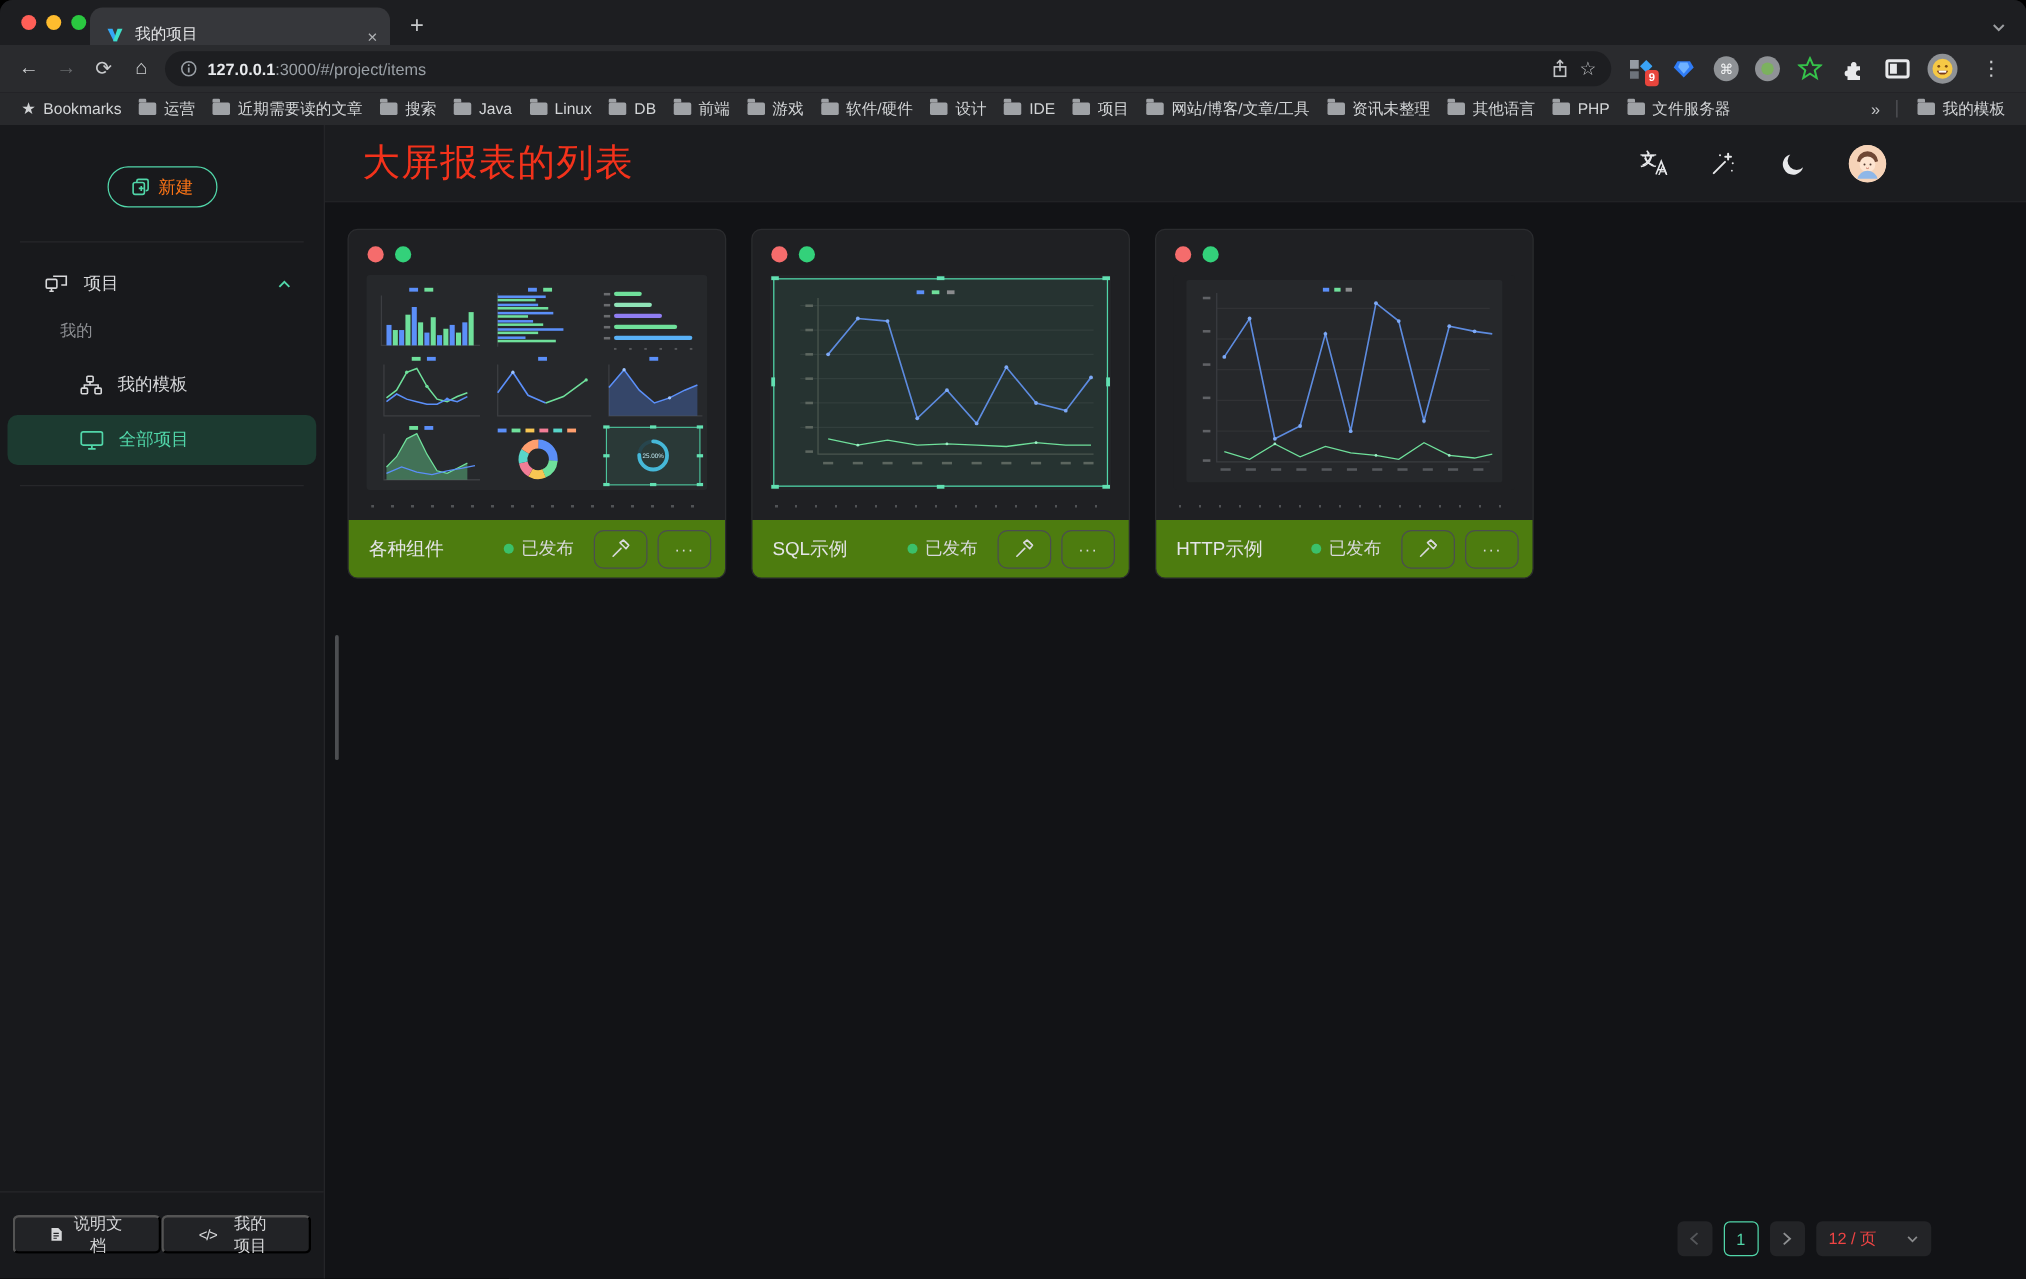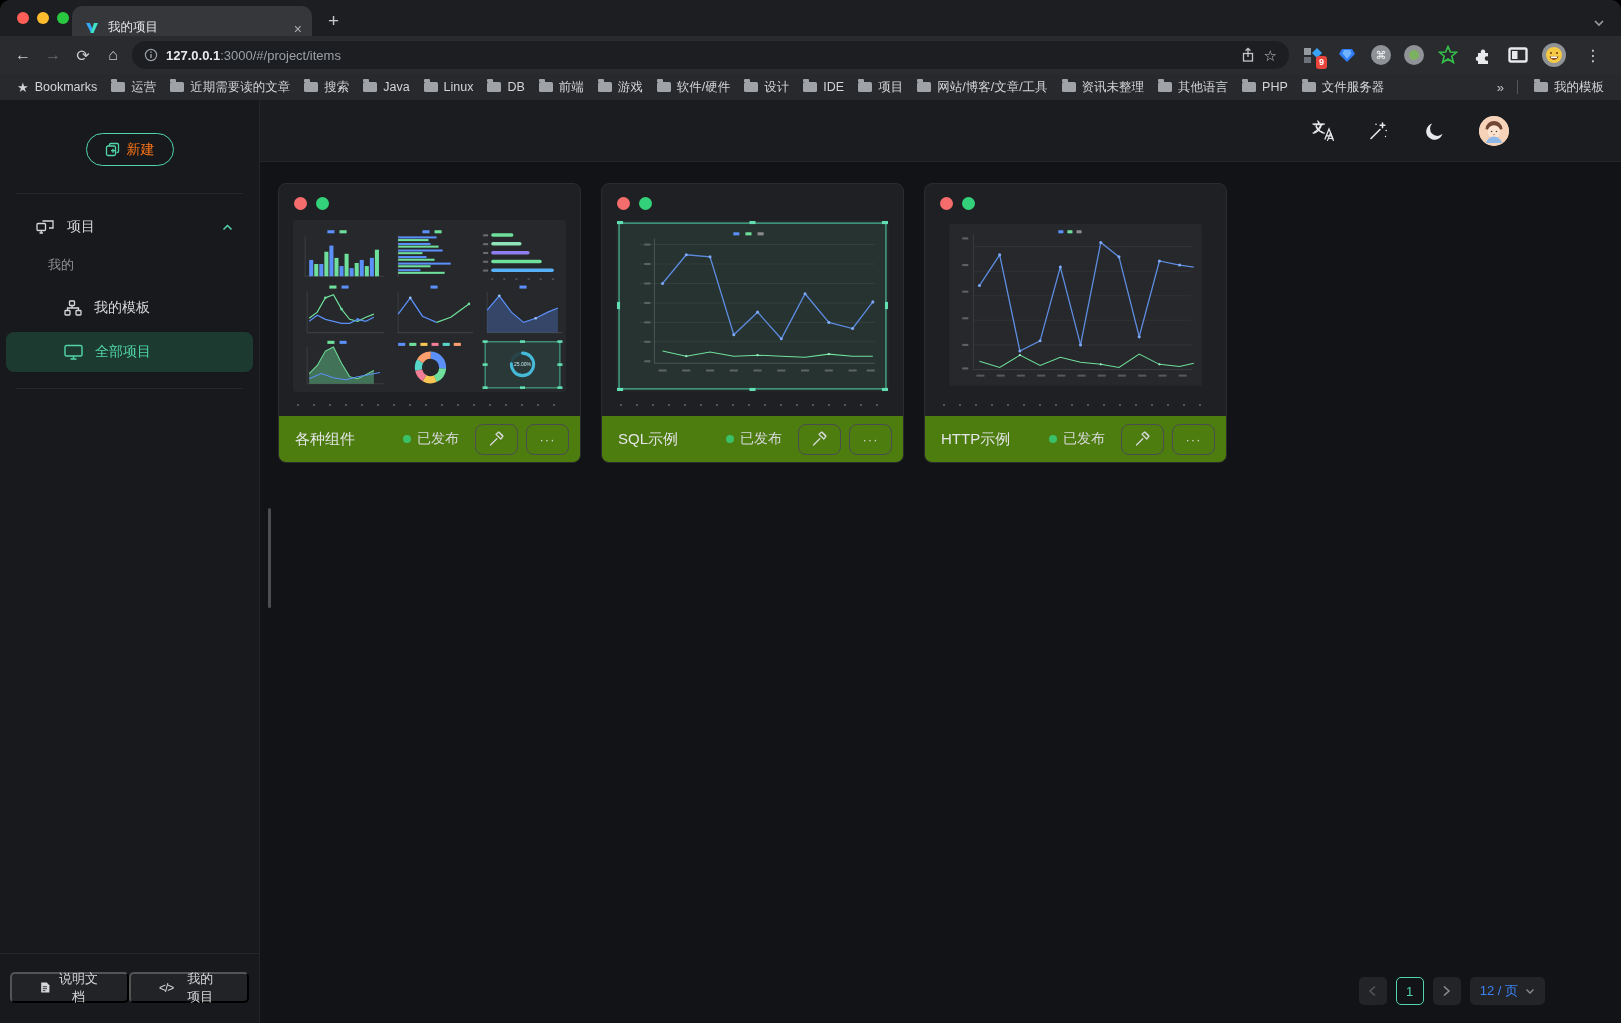--- a/index.html
+++ b/index.html
@@ -81,21 +81,21 @@
   .card-footer{margin-top:10px;height:46px;background:#4d7c0f;border-radius:0 0 7px 7px;display:flex;align-items:center;gap:8px;padding:0 11px 0 16px;}
   .card-title{font-size:15px;color:#e4e5e7;flex:1;}
   .status{display:flex;align-items:center;gap:6px;color:#d8d9db;font-size:14px;margin-right:8px;}
   .sdot{width:8px;height:8px;border-radius:50%;background:#3bc06a;}
   .cbtn{width:43px;height:31px;border:1px solid #4b4d50;border-radius:8px;background:transparent;display:flex;align-items:center;justify-content:center;color:#d8d9db;font-size:13px;letter-spacing:1px;}
 
   .pagination{position:absolute;right:76px;bottom:18px;display:flex;gap:9px;align-items:center;}
   .pg{min-width:28px;height:28px;border-radius:5px;background:#232427;color:#8e9092;display:flex;align-items:center;justify-content:center;font-size:13px;}
   .pg.disabled{color:#55575a;}
   .pg.cur{background:transparent;border:1px solid #51d6a9;color:#51d6a9;}
-  .pg.size{padding:0 10px;gap:7px;color:#3b82f6;}
+  .pg.size{padding:0 10px;gap:24px;color:#ef4444;}
 </style>
 </head>
 <body>
 
 <div class="window">
 
   <div class="tabstrip">
     <div class="lights">
       <span class="light" style="background:#ff5f57"></span>
       <span class="light" style="background:#febc2e"></span>
@@ -330,20 +330,21 @@
           <button class="sb-btn">
             <span class="code-glyph">&lt;/&gt;</span>
             <span>我的项目</span>
           </button>
         </div>
       </div>
     </div>
 
     <div class="main">
       <div class="page-header">
+        <span class="page-title">大屏报表的列表</span>
         <div class="header-icons">
           <span class="hicon trans">
             <span class="cjk">文</span>
             <span class="lat">A</span>
             <svg width="22" height="20" viewBox="0 0 22 20" style="position:absolute;left:0;top:0">
                 <path d="M2 3.5h9M6.5 1.5v2M9 3.5c-1 3.5-3.5 6-6.5 7.5M4 5.5c1.2 2.8 3.6 4.8 6.3 5.7M13 18l4-10 4 10M14.4 14.8h5.2" fill="none" stroke="#e7e8ea" stroke-width="1.3" stroke-linecap="round"></path>
               </svg>
           </span>
           <span class="hicon">
             <svg width="22" height="22" viewBox="0 0 22 22" fill="none" stroke="#e7e8ea" stroke-width="1.6" stroke-linecap="round">

